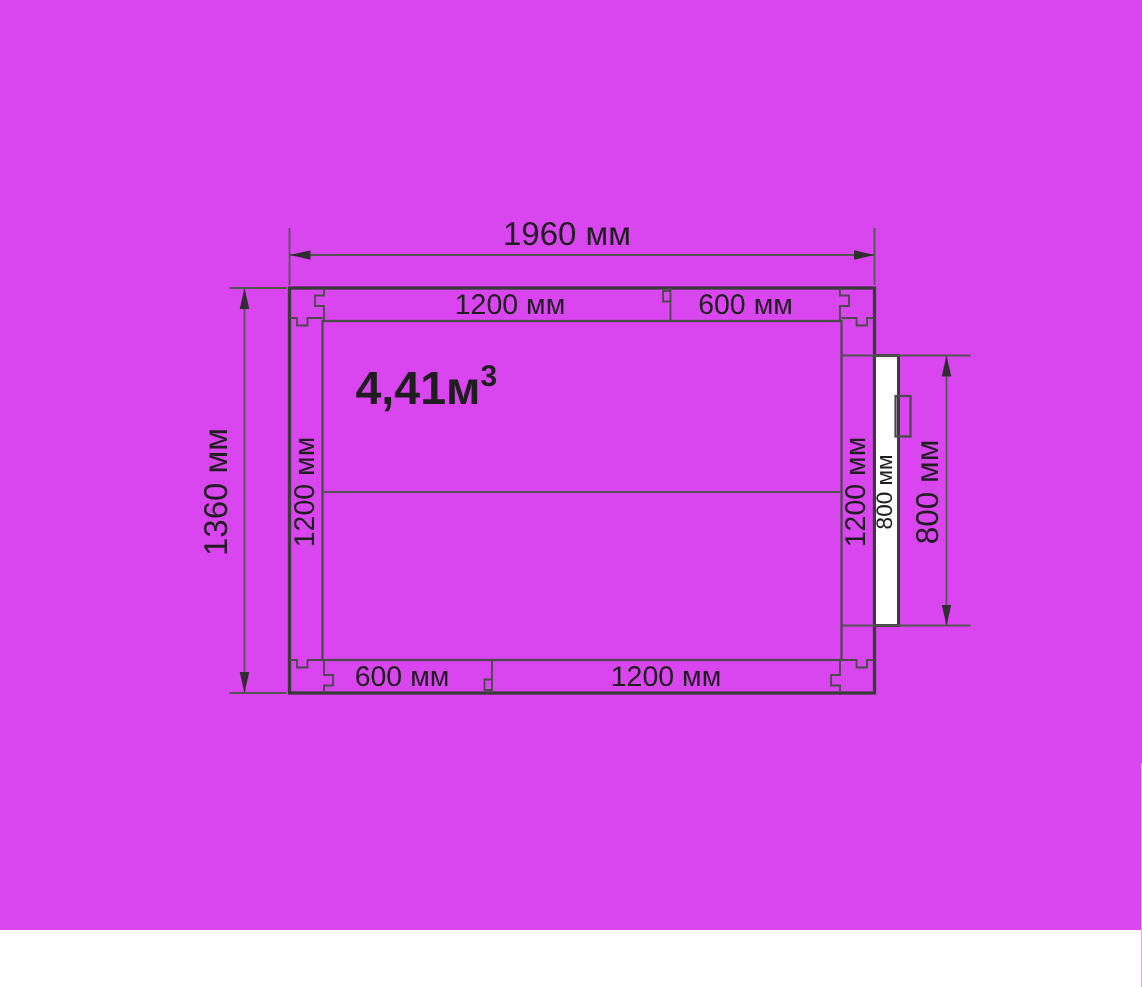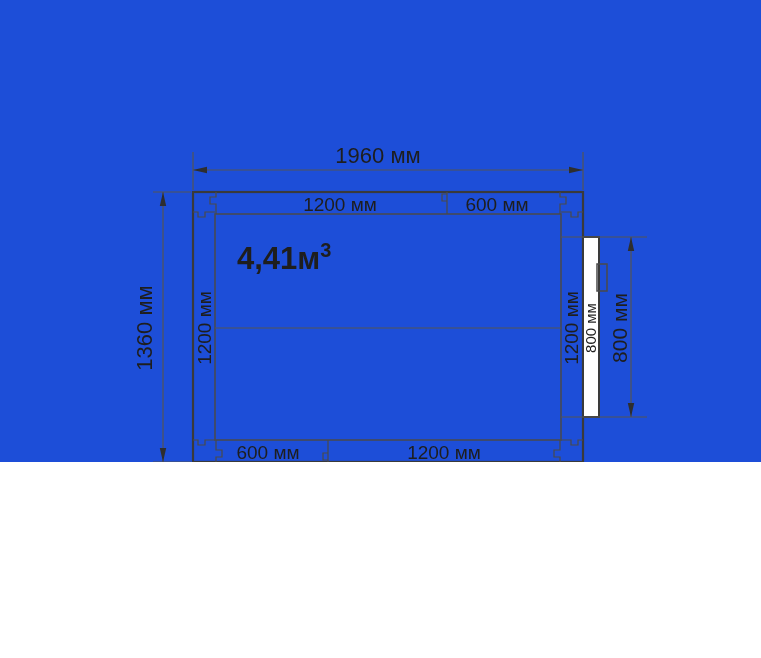--- a/index.html
+++ b/index.html
@@ -1,20 +1,20 @@
 <!DOCTYPE html>
 <html><head>
 <meta charset="utf-8">
 <style>
   html, body { margin: 0; padding: 0; background: #ffffff; }
   .canvas {
     position: relative;
     width: 761px;
-    height: 462px;
-    background: #1d4ed8;
+    height: 620px;
+    background: #d946ef;
     overflow: hidden;
     font-family: "Liberation Sans", sans-serif;
   }
   svg { display: block; }
 
   
   .s-thick  { stroke: #3a3a3a; stroke-width: 2.2; fill: none; }
   .s-door   { stroke: #3a3a3a; stroke-width: 2;   fill: #ffffff; }
   .s-med    { stroke: #4a4a4a; stroke-width: 1.5; fill: none; }
   .s-thin   { stroke: #555555; stroke-width: 1.2; fill: none; }

